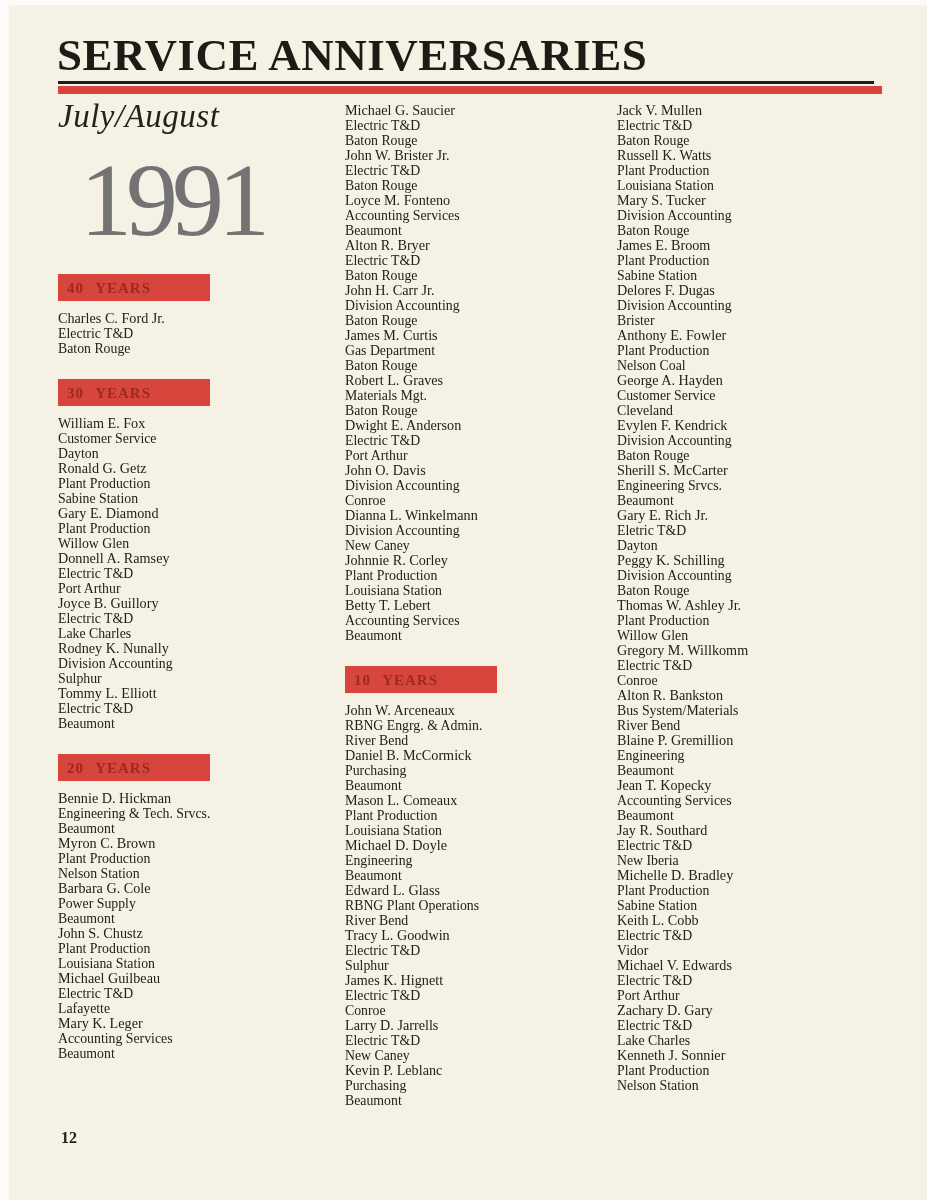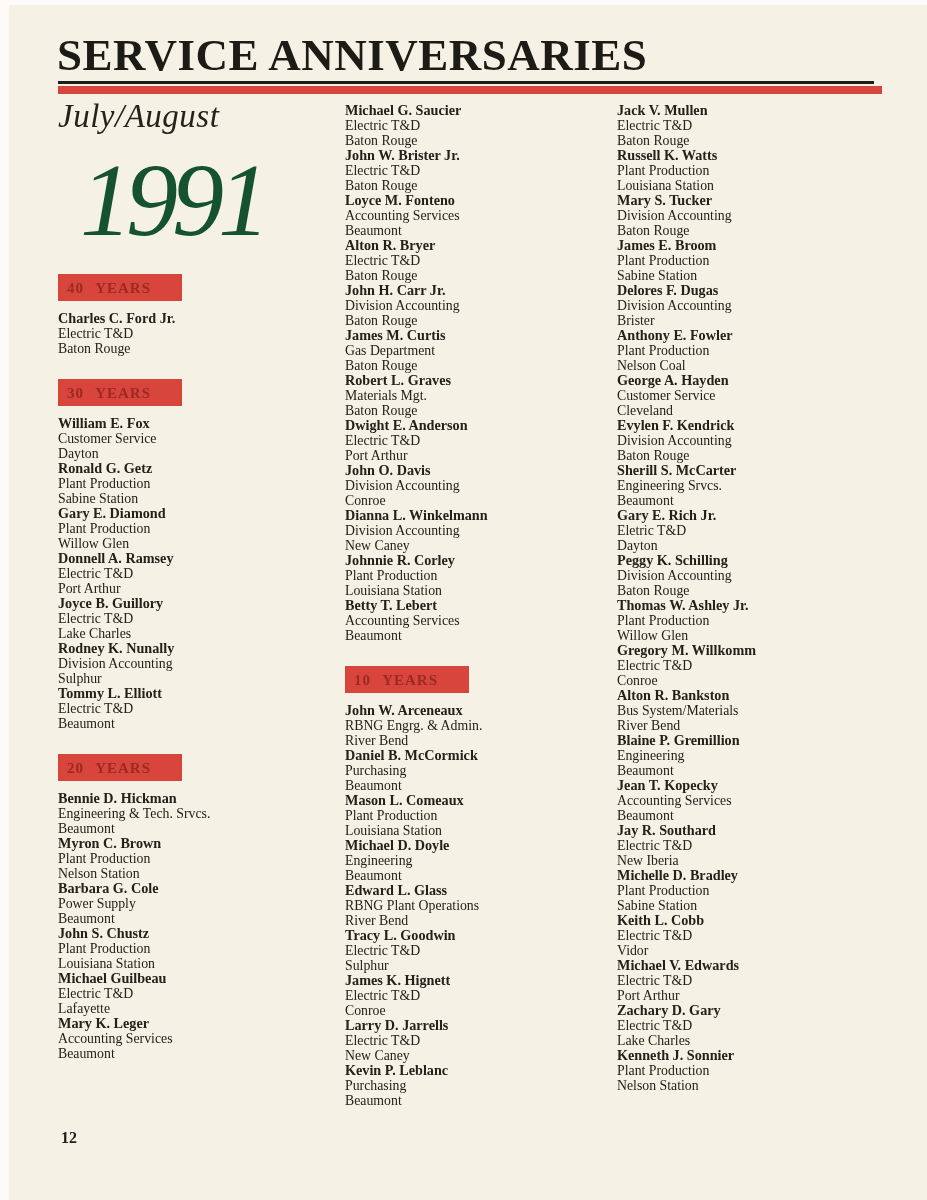--- a/index.html
+++ b/index.html
@@ -55,35 +55,34 @@
 
   .issue {
     font-size: 33px;
     font-style: italic;
     line-height: 1.25;
     letter-spacing: 0.5px;
     color: #26221b;
   }
   .year {
     font-size: 104px;
-    font-style: italic;
     line-height: 0.98;
     margin: 12px 0 0 22px;
     letter-spacing: -6px;
-    color: #14532d;
+    color: #737373;
   }
   .subtitle {
     font-size: 21px;
     font-style: italic;
     line-height: 1.12;
     margin-top: 24px;
     color: #26221b;
   }
   .banner {
-    width: 124px;
+    width: 152px;
     height: 27px;
     background: var(--red);
     margin-top: 23px;
     padding: 5px 2px 0 9px;
   }
   .banner span {
     color: var(--banner-text);
     font-weight: 700;
     font-size: 15px;
     letter-spacing: 1px;
@@ -92,21 +91,21 @@
   }
   .entries { margin-top: 10px; }
   .col > .entries:first-child { margin-top: 7px; }
   .entry .line {
     font-size: 13.8px;
     line-height: 15px;
     white-space: nowrap;
     color: #24211b;
   }
   .entry .name {
-    font-weight: 700;
+    font-weight: 400;
     font-size: 14.2px;
   }
   .page-number {
     position: absolute;
     left: 52px; top: 1124px;
     font-size: 16px;
     font-weight: 700;
     color: #24211b;
   }
 </style>

